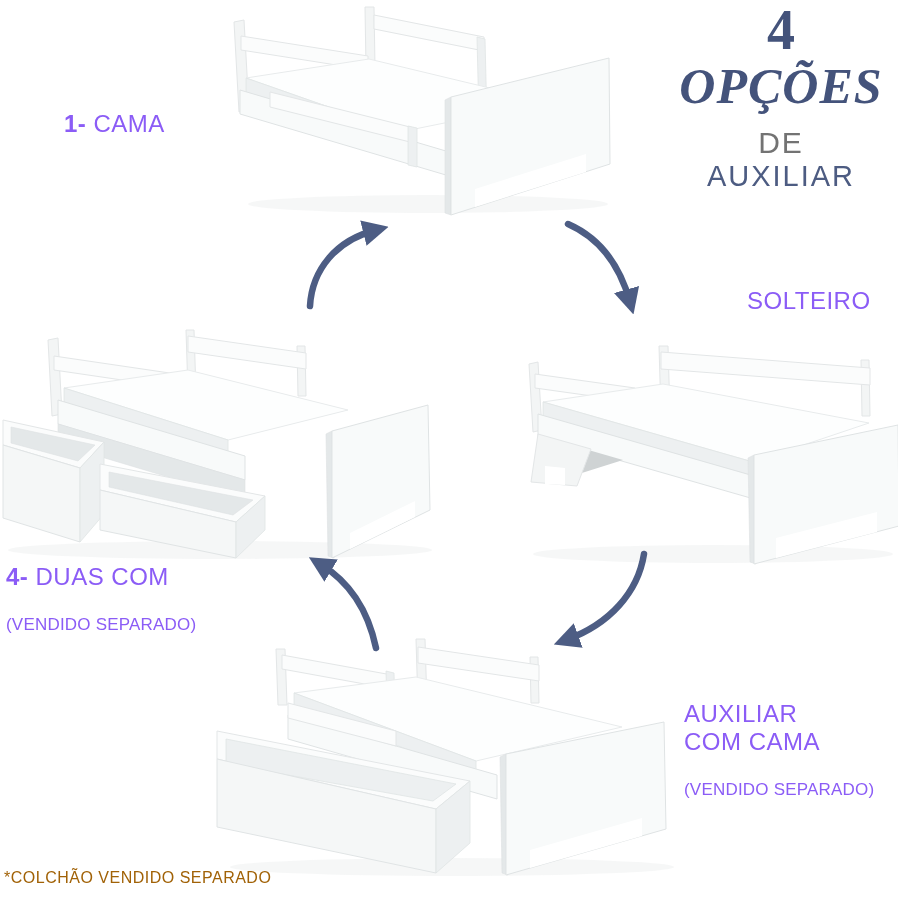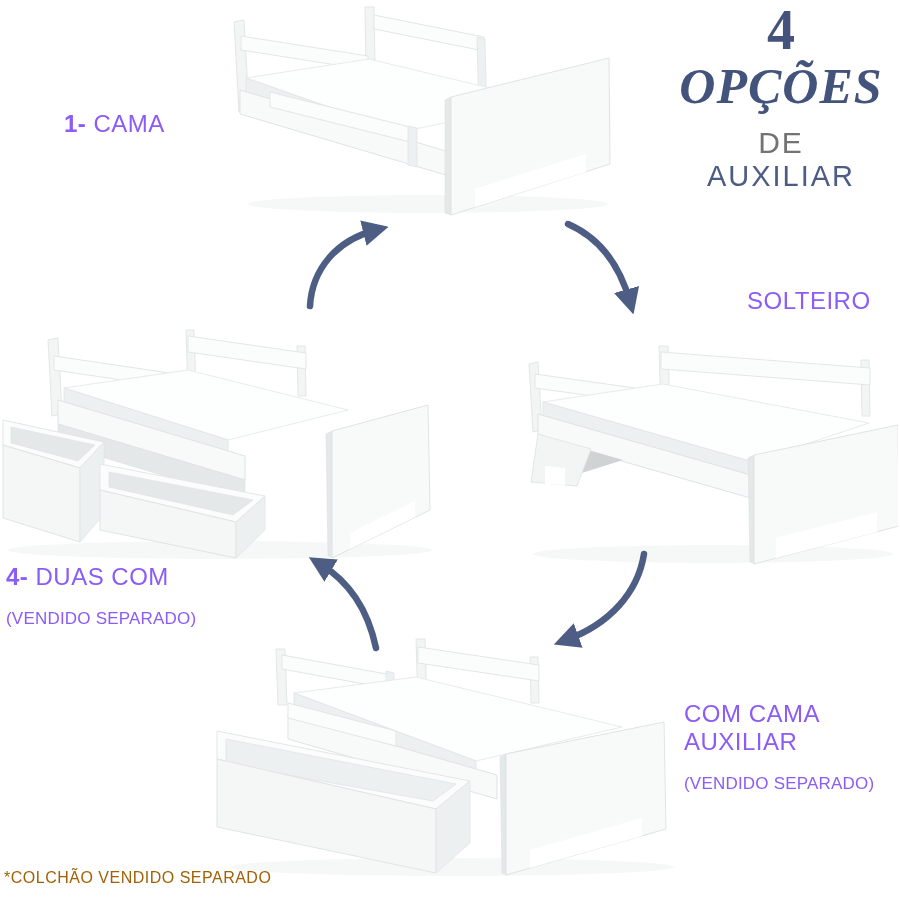--- a/index.html
+++ b/index.html
@@ -10,21 +10,21 @@
   .abs{position:absolute;}
   
   .title-block{right:2px;top:2px;width:234px;text-align:center;color:#44537b;}
   .t-num{font-family:"Liberation Serif", serif;font-weight:700;font-size:56px;line-height:1.0;}
   .t-big{font-family:"Liberation Serif", serif;font-weight:700;font-size:50px;line-height:1.15;letter-spacing:1px;font-style:italic;}
   .t-sub{font-size:30px;letter-spacing:2px;color:#737373;margin-top:10px;line-height:1.1;}
   .t-sub2{font-size:29px;letter-spacing:2px;color:#4d5c82;line-height:1.2;}
   
   .label{color:#8b5cf6;font-size:24px;line-height:28px;letter-spacing:.5px;white-space:nowrap;}
   .label .pfx{font-weight:700;}
-  .label .note{font-size:17px;letter-spacing:.2px;margin-top:14px;text-align:right;}
+  .label .note{font-size:17px;letter-spacing:.2px;margin-top:20px;text-align:right;}
   .footnote{left:4px;top:869px;color:#a16207;font-size:16px;letter-spacing:.5px;}
   
   .f0 {fill:#fbfcfc;stroke:#e3e6e7;stroke-width:1;}
   .f0b{fill:#f8fafa;stroke:#dfe3e4;stroke-width:1;}
   .f1 {fill:#f3f5f5;stroke:#e3e6e7;stroke-width:1;}
   .f1b{fill:#f5f7f7;stroke:#e0e4e5;stroke-width:1;}
   .f2 {fill:#edf0f1;stroke:#e0e4e5;stroke-width:.8;}
   .f3 {fill:#e4e8e9;stroke:#dde1e2;stroke-width:.6;}
   .f4 {fill:#cfd3d4;stroke:none;}
   .top{fill:#fdfefe;stroke:#e8ebec;stroke-width:1;}
@@ -168,18 +168,18 @@
 <div class="abs label" style="left:747px;top:287px">
   <div>SOLTEIRO</div>
 </div>
 
 <div class="abs label" style="left:6px;top:563px">
   <div><span class="pfx">4-</span> <span>DUAS COM</span></div>
   <div class="note">(VENDIDO SEPARADO)</div>
 </div>
 
 <div class="abs label" style="left:684px;top:700px">
+  <div>AUXILIAR</div>
   <div>COM CAMA</div>
-  <div>AUXILIAR</div>
   <div class="note">(VENDIDO SEPARADO)</div>
 </div>
 
 <div class="abs footnote">*COLCHÃO VENDIDO SEPARADO</div>
 
 </body></html>

